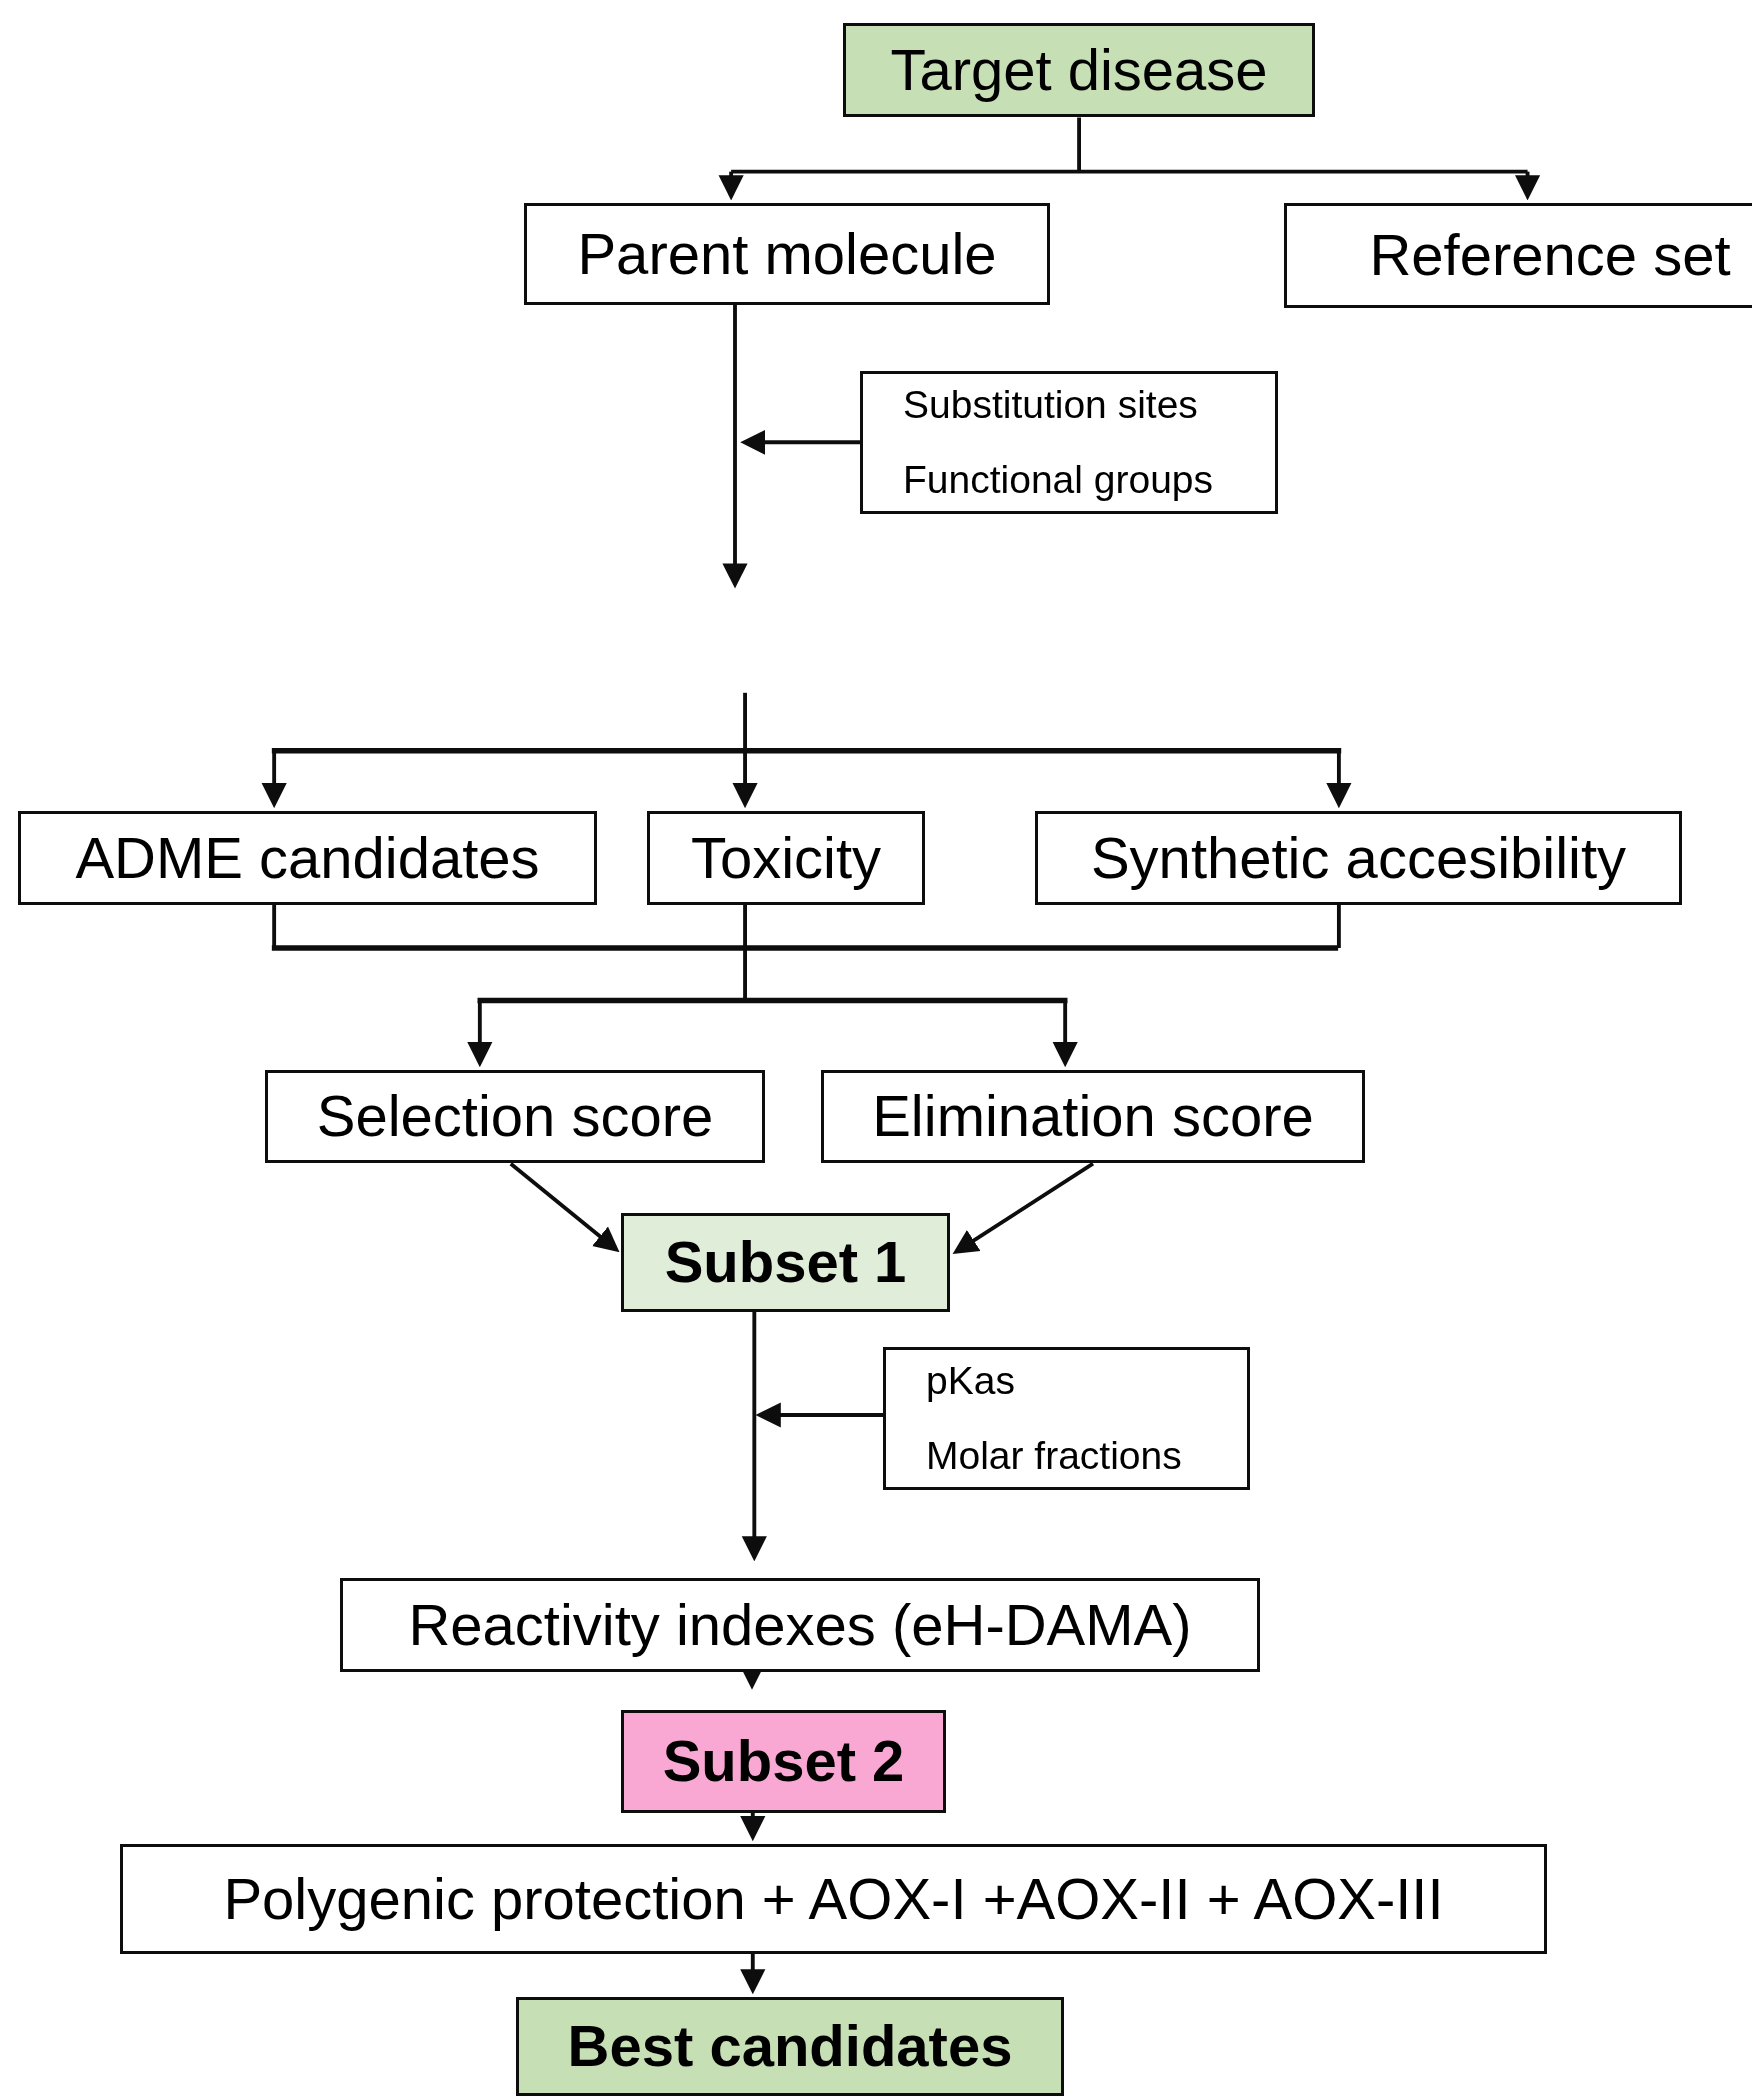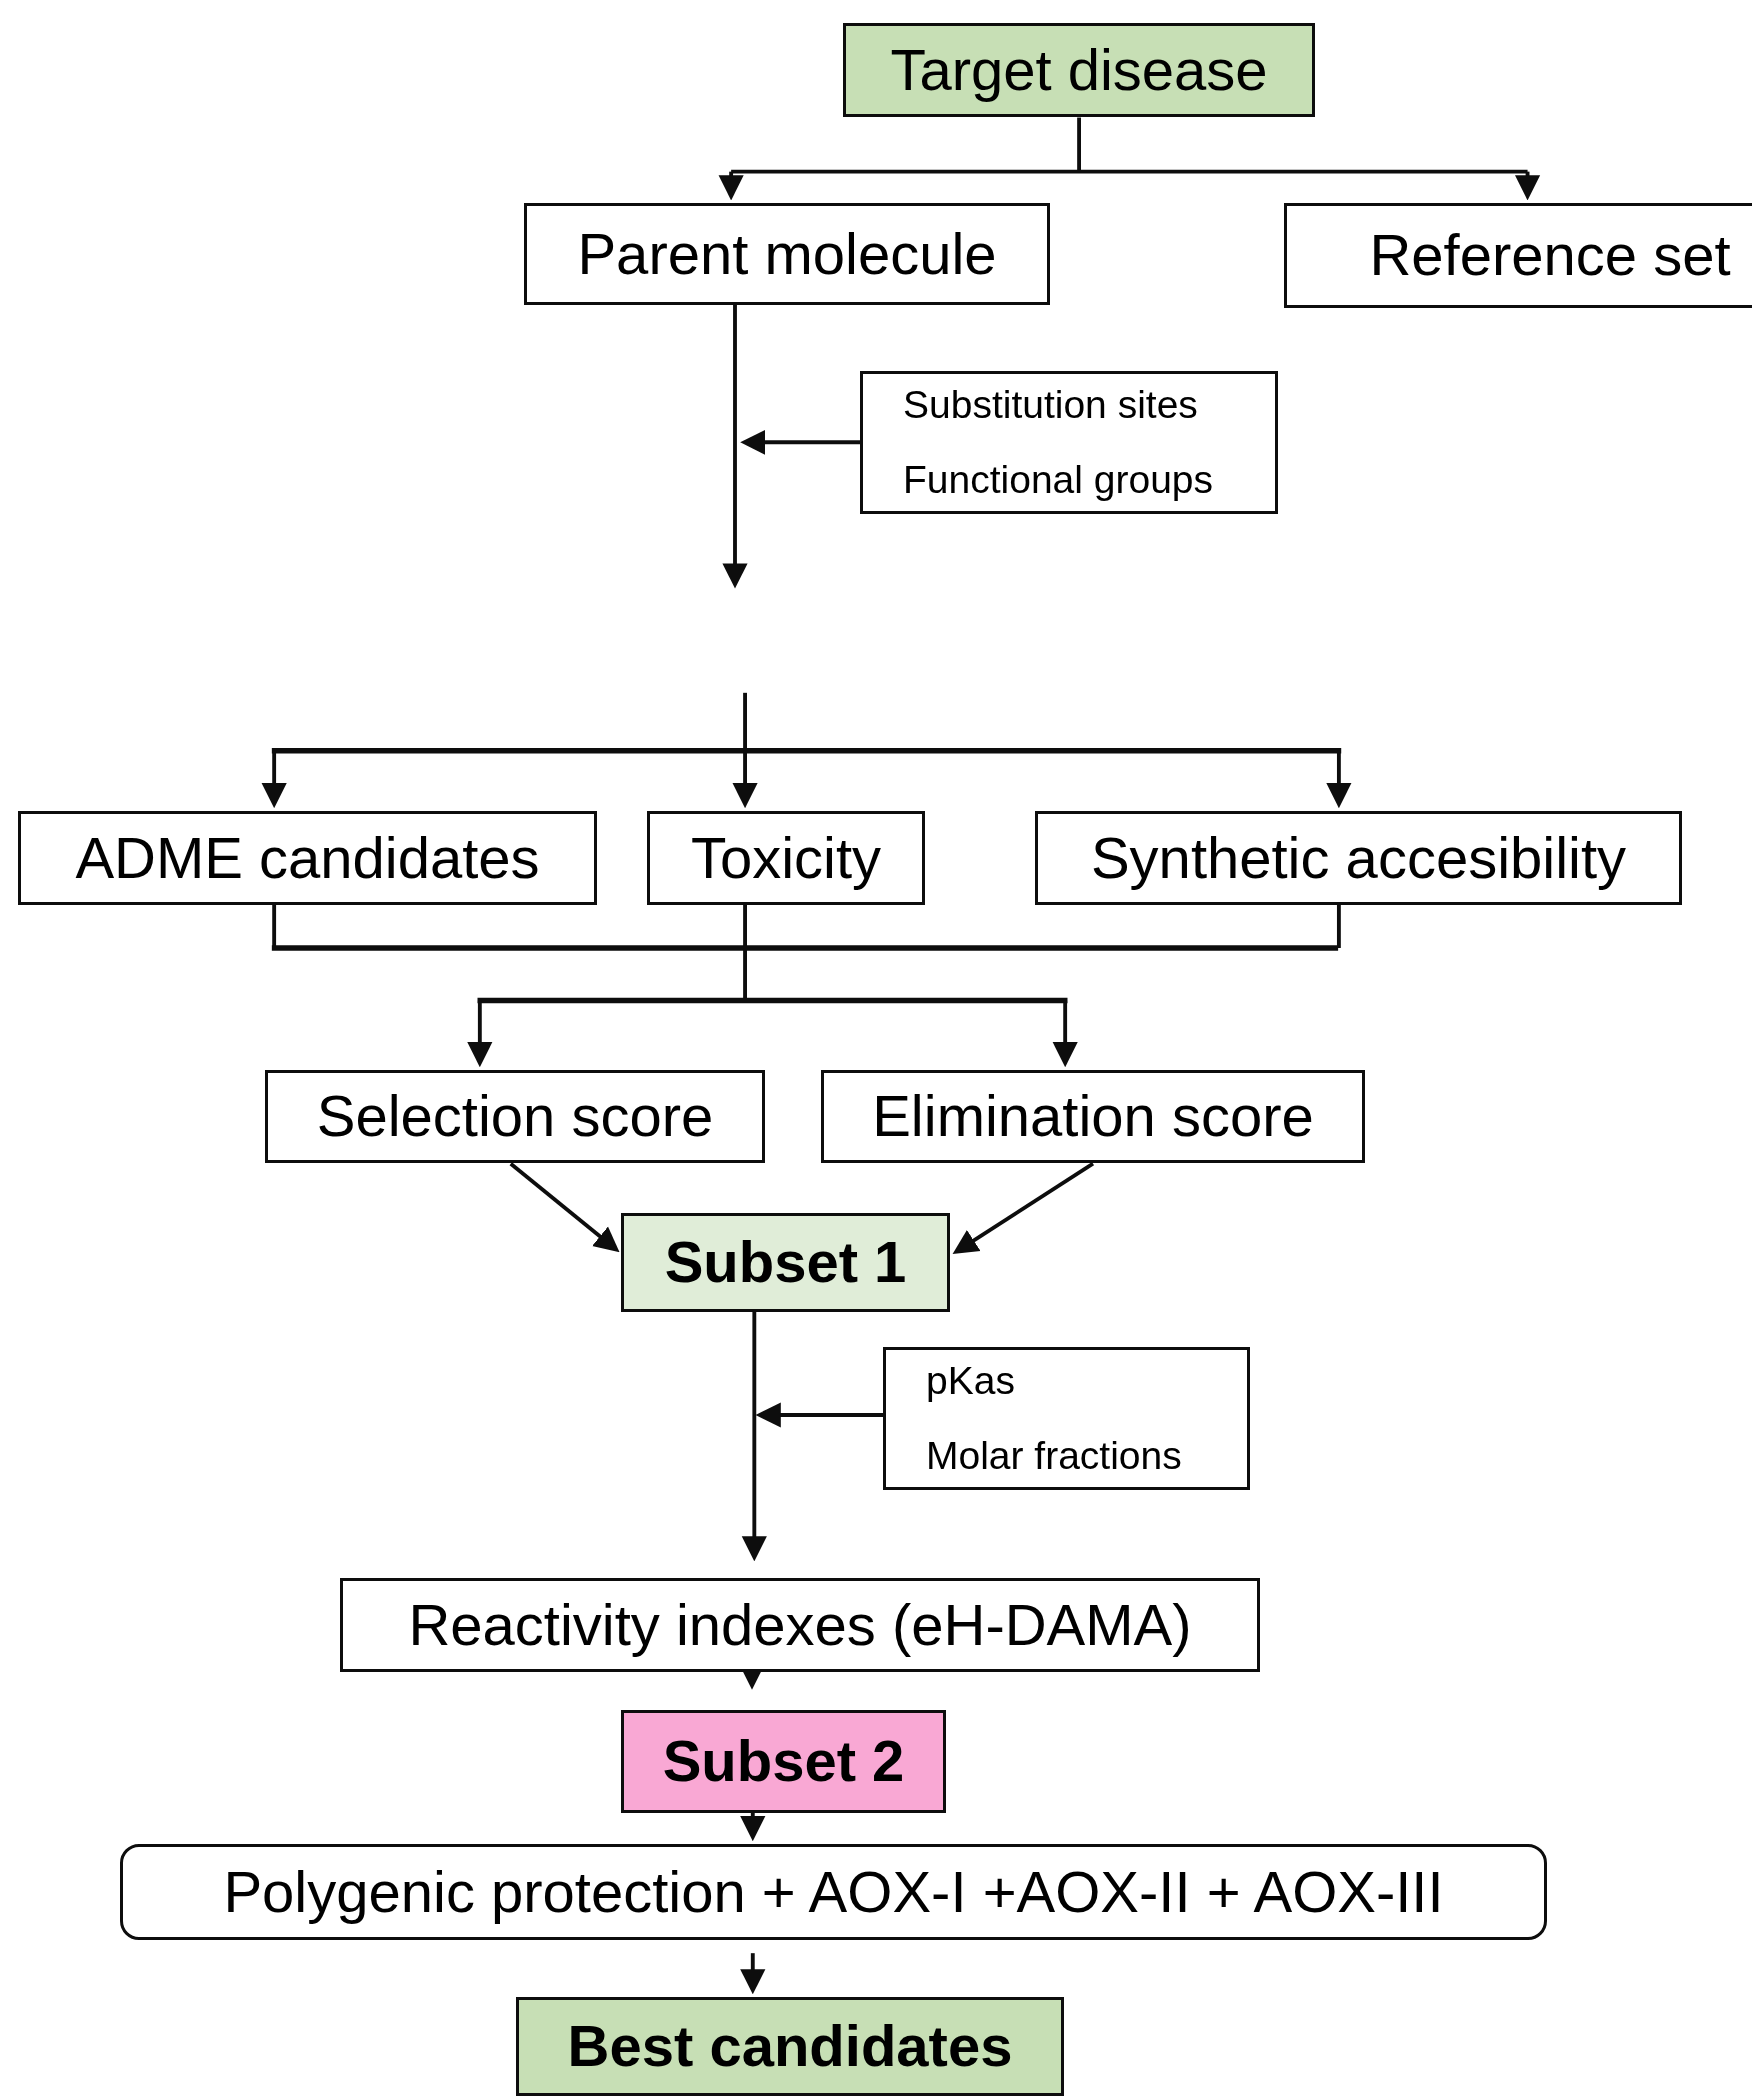--- a/index.html
+++ b/index.html
@@ -127,18 +127,18 @@
 
   <div class="node note" style="left:883px; top:1347px; width:367px; height:143px;">
     <span>pKas</span>
     <span>Molar fractions</span>
   </div>
 
   <div class="node" style="left:340px; top:1564px; width:920px; height:94px;margin-top:14px;">Reactivity indexes (eH-DAMA)</div>
 
   <div class="node bold" style="left: 621px; top: 1691px; width: 325px; height: 103px; background: #f9a8d4; margin-top: 19px;">Subset 2</div>
 
-  <div class="node" style="left:120px; top:1844px; width:1427px; height:96px;border-radius:19px;">Polygenic protection + AOX-I +AOX-II + AOX-III</div>
+  <div class="node" style="left:120px; top:1844px; width:1427px; height:110px;">Polygenic protection + AOX-I +AOX-II + AOX-III</div>
 
   <div class="node bold" style="left: 516px; top: 1997px; width: 548px; height: 99px; background: rgb(199, 223, 181);">Best candidates</div>
 
 </div>
 
 
 </body></html>

